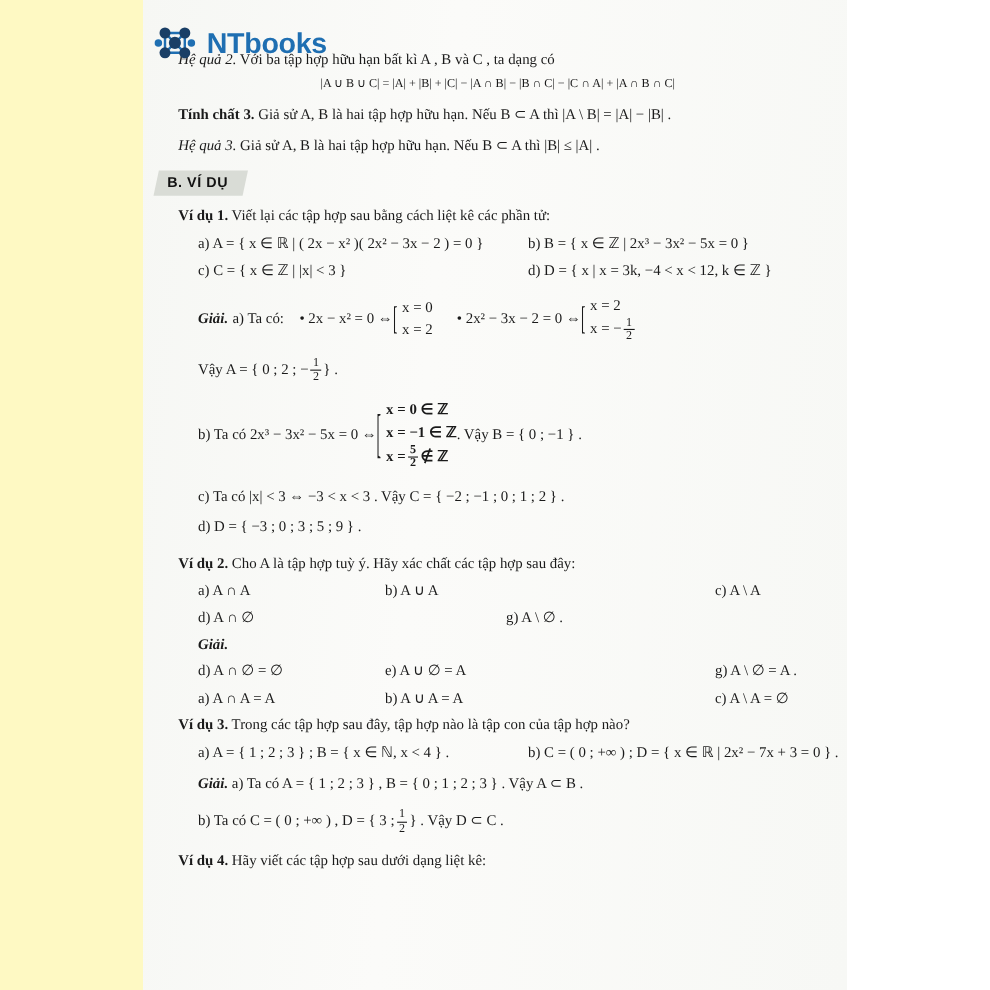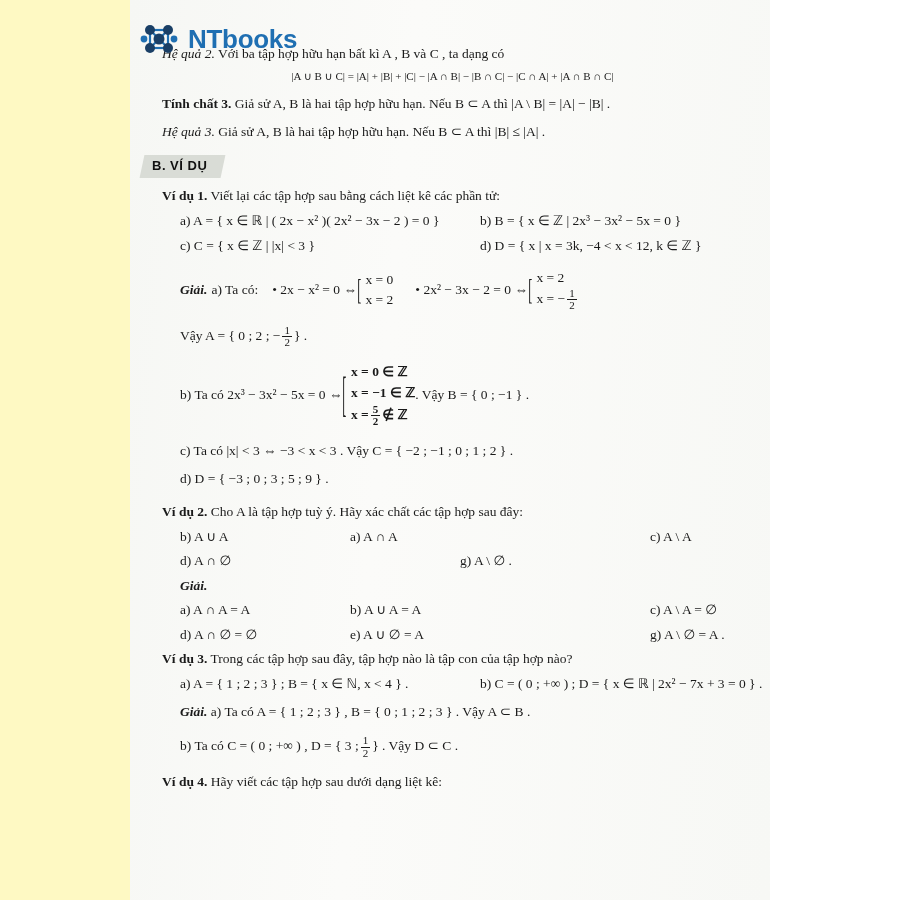--- a/index.html
+++ b/index.html
@@ -236,43 +236,43 @@
 
     <div class="row indent2 gap-l">c) Ta có |x| &lt; 3 ⇔ −3 &lt; x &lt; 3 . Vậy C = { −2 ; −1 ; 0 ; 1 ; 2 } .</div>
     <div class="row indent2 gap-m">d) D = { −3 ; 0 ; 3 ; 5 ; 9 } .</div>
 
     <div class="row indent1 gap-l">
       <span class="bold">Ví dụ 2.</span>
       <span>Cho  A  là tập hợp tuỳ ý. Hãy xác chất các tập hợp sau đây:</span>
     </div>
 
     <div class="row indent2 gap-s three-col">
+      <div>a)  A ∩ A</div>
       <div>b)  A ∪ A</div>
-      <div>a)  A ∩ A</div>
       <div style="margin-left:110px;">c)  A \ A</div>
     </div>
     <div class="row indent2 gap-s three-col">
       <div>d)  A ∩ ∅</div>
       <div style="margin-left:110px;">g)  A \ ∅ .</div>
     </div>
 
     <div class="row indent2 gap-s">
       <span class="bold ital">Giải.</span>
     </div>
 
+    <div class="row indent2 gap-s three-col">
+      <div>d)  A ∩ ∅ = ∅</div>
+      <div>e)  A ∪ ∅ = A</div>
+      <div style="margin-left:110px;">g)  A \ ∅ = A .</div>
+    </div>
     <div class="row indent2 gap-s three-col">
       <div>a)  A ∩ A = A</div>
       <div>b)  A ∪ A = A</div>
       <div style="margin-left:110px;">c)  A \ A = ∅</div>
     </div>
-    <div class="row indent2 gap-s three-col">
-      <div>d)  A ∩ ∅ = ∅</div>
-      <div>e)  A ∪ ∅ = A</div>
-      <div style="margin-left:110px;">g)  A \ ∅ = A .</div>
-    </div>
 
     <div class="row indent1 gap-s">
       <span class="bold">Ví dụ 3.</span>
       <span>Trong các tập hợp sau đây, tập hợp nào là tập con của tập hợp nào?</span>
     </div>
 
     <div class="row indent2 gap-s two-col">
       <div>a)  A = { 1 ; 2 ; 3 } ;  B = { x ∈ ℕ, x &lt; 4 } .</div>
       <div>b)  C = ( 0 ; +∞ ) ;  D = { x ∈ ℝ | 2x² − 7x + 3 = 0 } .</div>
     </div>

